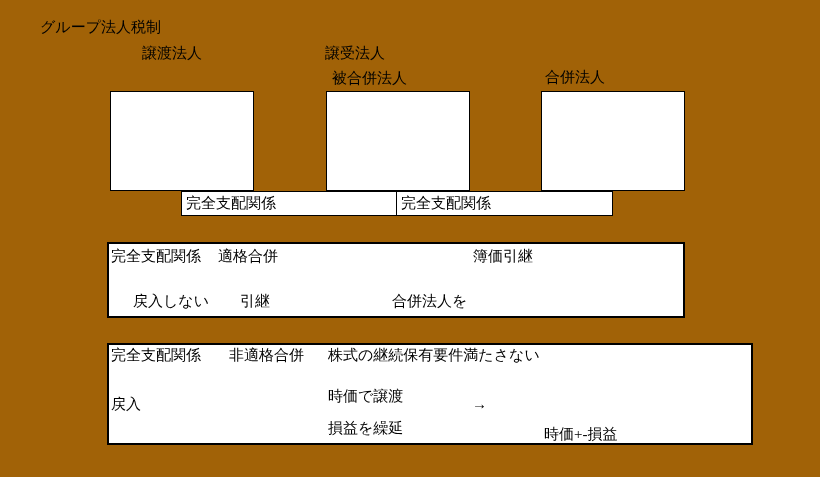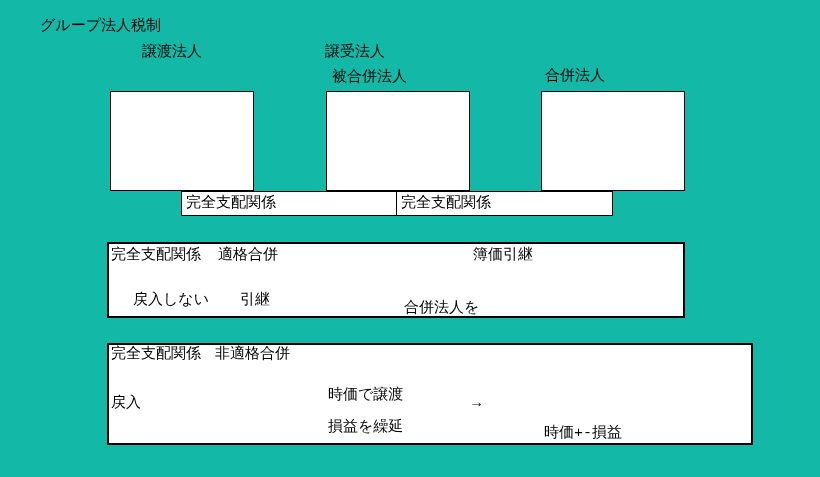--- a/index.html
+++ b/index.html
@@ -4,22 +4,22 @@
 <style>
   html, body {
     margin: 0;
     padding: 0;
     background: #ffffff;
   }
   #page {
     position: relative;
     width: 820px;
     height: 477px;
-    background: #14b8a6;
-    font-family: Liberation Mono, monospace;
+    background: #a16207;
+    font-family: Liberation Serif, serif;
     font-size: 15px;
     color: #000000;
     overflow: hidden;
   }
   .txt {
     position: absolute;
     line-height: 16px;
     white-space: pre;
   }
   .rect {
@@ -58,26 +58,26 @@
   }
   .rel-left  { left: 181px; width: 216px; }
   .rel-right { left: 397px; width: 216px; border-left: none; }
   
   .qbox { left: 107px; top: 242px; width: 578px; height: 76px; }
   .t-q-l1a { left: 111px; top: 248px; }
   .t-q-l1b { left: 218px; top: 248px; }
   .t-q-l1c { left: 473px; top: 248px; }
   .t-q-l2a { left: 105px; top: 293px; margin-left: 28px; }
   .t-q-l2b { left: 200px; top: 293px; margin-left: 40px; }
-  .t-q-l2c { left: 404px; top: 293px; margin-top: 8px; }
+  .t-q-l2c { left: 392px; top: 293px; }
   .t-q-l2d { left: 488px; top: 293px; }
   
   .nqbox { left: 107px; top: 343px; width: 646px; height: 102px; }
   .t-n-l1a { left: 111px; top: 347px; }
-  .t-n-l1b { left: 215px; top: 347px; }
+  .t-n-l1b { left: 229px; top: 347px; }
   .t-n-l1c { left: 328px; top: 347px; }
   .t-n-l2a { left: 111px; top: 396px; }
   .t-n-l2b { left: 328px; top: 388px; }
   .t-n-l2c { left: 472px; top: 396px; }
   .t-n-l2d { left: 544px; top: 400px; margin-top: 26px; }
   .t-n-l3a { left: 328px; top: 420px; }
   .t-n-l3b { left: 548px; top: 420px; }
 </style>
 </head>
 <body>
@@ -102,19 +102,20 @@
   <div class="txt t-q-l1a">完全支配関係</div>
   <div class="txt t-q-l1b">適格合併</div>
   <div class="txt t-q-l1c">簿価引継</div>
   <div class="txt t-q-l2a">戻入しない</div>
   <div class="txt t-q-l2b">引継</div>
   <div class="txt t-q-l2c">合併法人を</div>
 
   <div class="rect-thick nqbox"></div>
   <div class="txt t-n-l1a">完全支配関係</div>
   <div class="txt t-n-l1b">非適格合併</div>
+  <div class="txt t-n-l1c">株式の継続保有要件満たさない</div>
   <div class="txt t-n-l2a">戻入</div>
   <div class="txt t-n-l2b">時価で譲渡</div>
   <div class="txt t-n-l2c">→</div>
   <div class="txt t-n-l2d">時価+-損益</div>
   <div class="txt t-n-l3a">損益を繰延</div>
 
 </div>
 
 </body></html>

